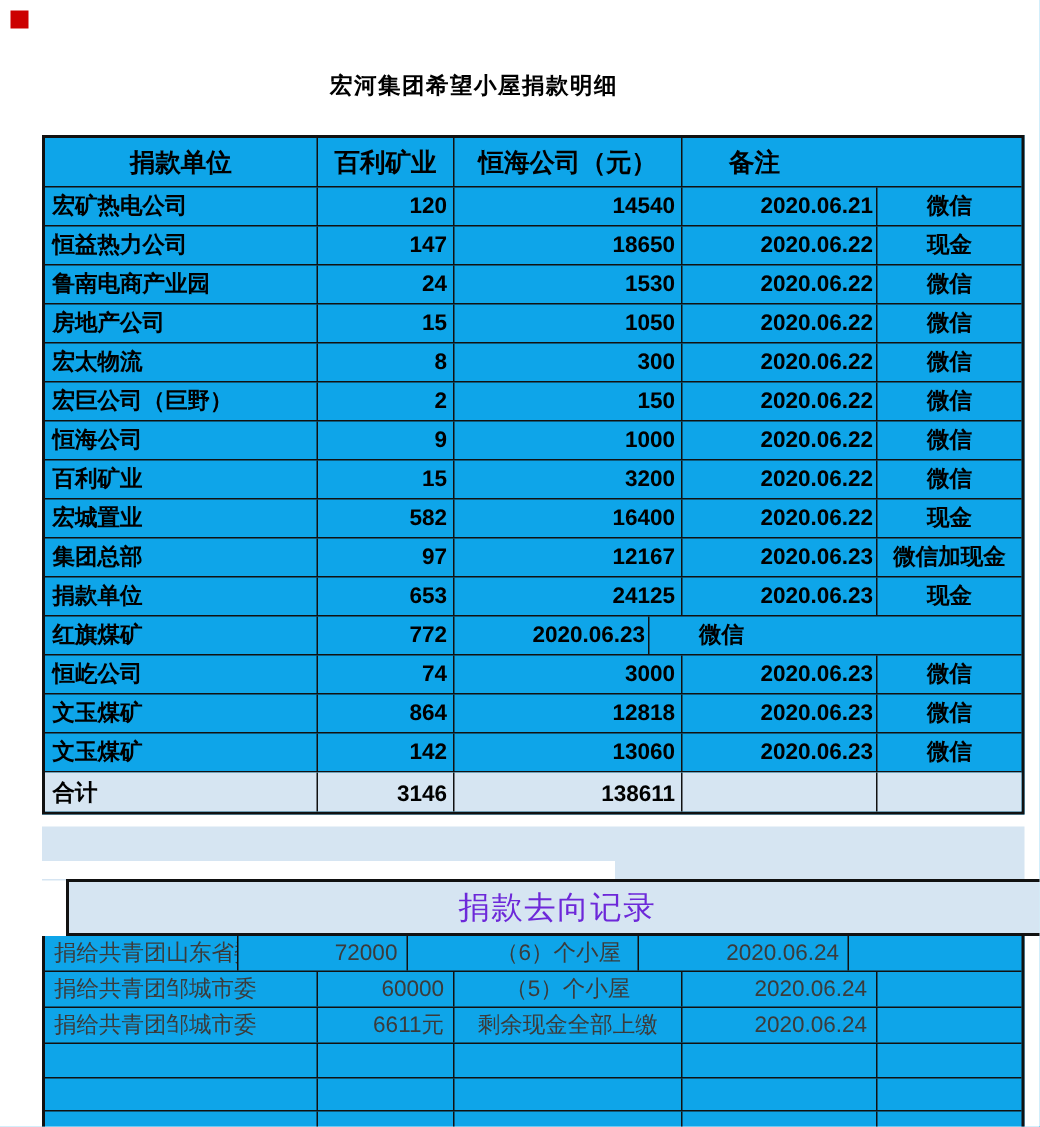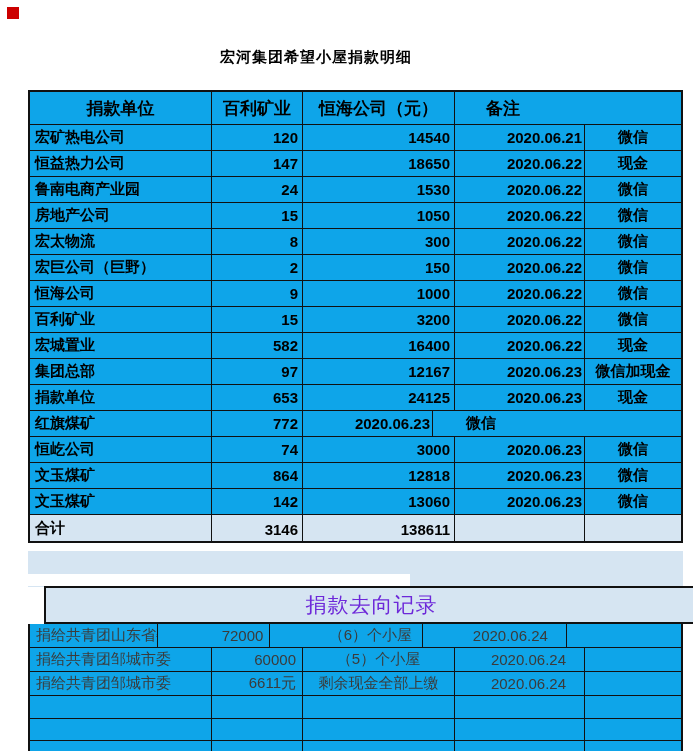--- a/index.html
+++ b/index.html
@@ -76,21 +76,21 @@
   }
 
   
   .tbl2 {
     top: 624px;
     border: 2px solid #111; border-top: none;
     font-size: 15px; font-weight: 400; color: #3b3b3b;
   }
   .tbl2 .al2 { justify-content: flex-start; padding-left: 6px; }
   .tbl2 .ar2 { justify-content: flex-end; padding-right: 6px; }
-  .tbl2 .ar3 { justify-content: flex-end; padding-right: 18px; }
+  .tbl2 .ar3 { justify-content: flex-end; padding-right: 6px; }
 </style>
 </head>
 <body>
 
 <div class="page">
 
   <div class="red-marker"></div>
 
   <div class="title">宏河集团希望小屋捐款明细</div>
 

